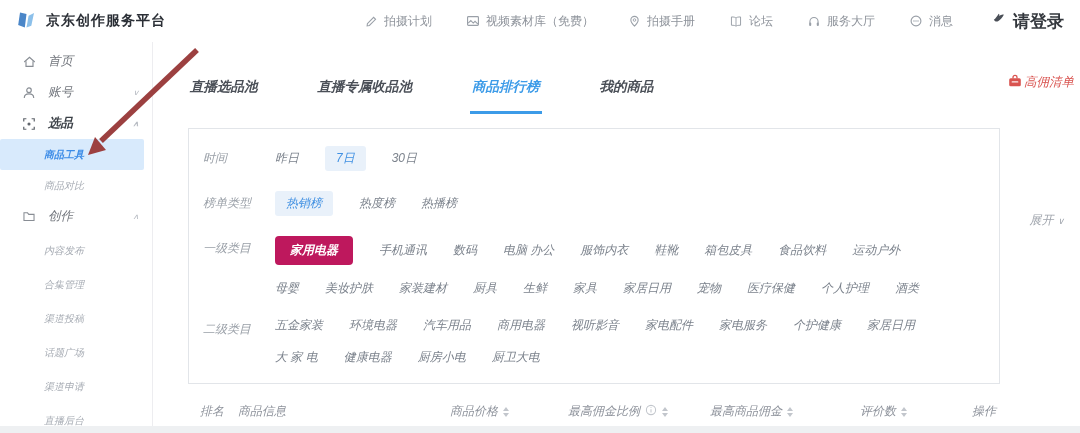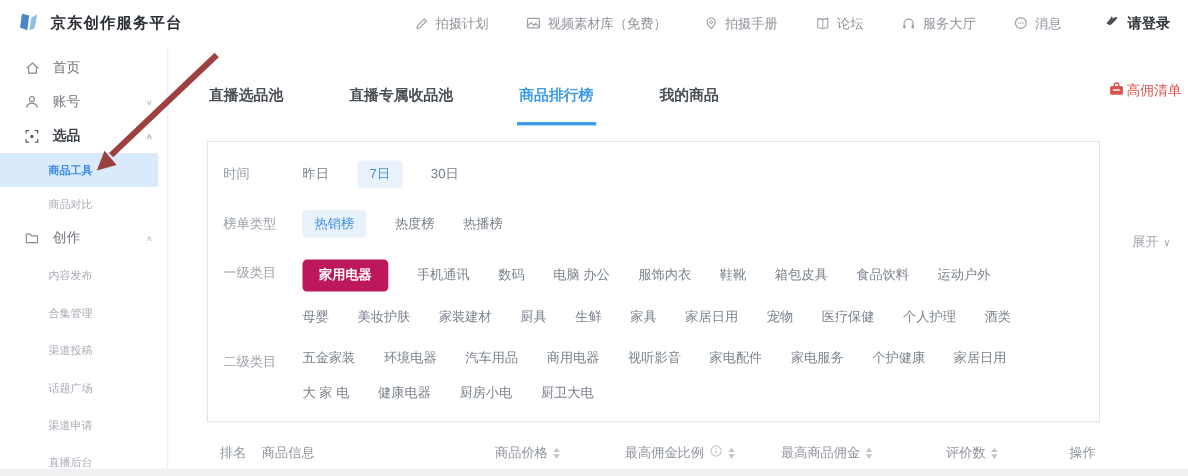--- a/index.html
+++ b/index.html
@@ -6,24 +6,24 @@
   .page{position:relative;width:1080px;height:433px;background:#fff;overflow:hidden;
         font-family:"Liberation Sans",sans-serif;color:#555;font-size:12px;}
   
   .hd{position:absolute;top:0;left:0;right:0;height:42px;display:flex;align-items:center;
       padding:0 16px 0 14px;box-sizing:border-box;background:#fff;}
   .logo{display:flex;align-items:center;gap:8px;}
   .logo-text{font-size:14px;font-weight:bold;color:#2b2f36;letter-spacing:1px;}
   .topnav{display:flex;align-items:center;gap:34px;margin-left:auto;}
   .nav-item{display:flex;align-items:center;gap:6px;color:#8e939b;cursor:pointer;white-space:nowrap;}
   .nav-item svg{display:block;}
-  .login{display:flex;align-items:center;gap:7px;margin-left:38px;font-size:13px;
+  .login{display:flex;align-items:center;gap:7px;margin-left:38px;font-size:17px;
          font-weight:bold;color:#33373d;cursor:pointer;}
   
-  .bd{position:absolute;top:42px;bottom:0;left:0;right:0;display:flex;}
+  .bd{position:absolute;top:42px;bottom:0;left:0;right:0;display:flex;font-style:italic;}
   aside{width:153px;box-sizing:border-box;border-right:1px solid #ededf0;padding-top:4px;flex-shrink:0;}
   .side-item{height:31px;display:flex;align-items:center;padding-left:22px;cursor:pointer;
              color:#73777e;font-size:12.5px;}
   .side-item .sicon{width:15px;margin-right:11px;display:flex;color:#888d94;}
   .side-item .chev{margin-left:auto;margin-right:13px;color:#b9bdc4;font-size:9px;transform:scaleY(.8);}
   .side-item.bold{color:#3b4047;font-weight:bold;}
   .side-item.sub{padding-left:44px;color:#a7acb4;font-size:10px;}
   .side-item.sub.active{background:#d8eafc;color:#3c8ce7;font-weight:bold;margin-right:8px;border-radius:2px;}
   .side-item.gap{margin-top:3px;}
   main{flex:1;position:relative;overflow:hidden;}

